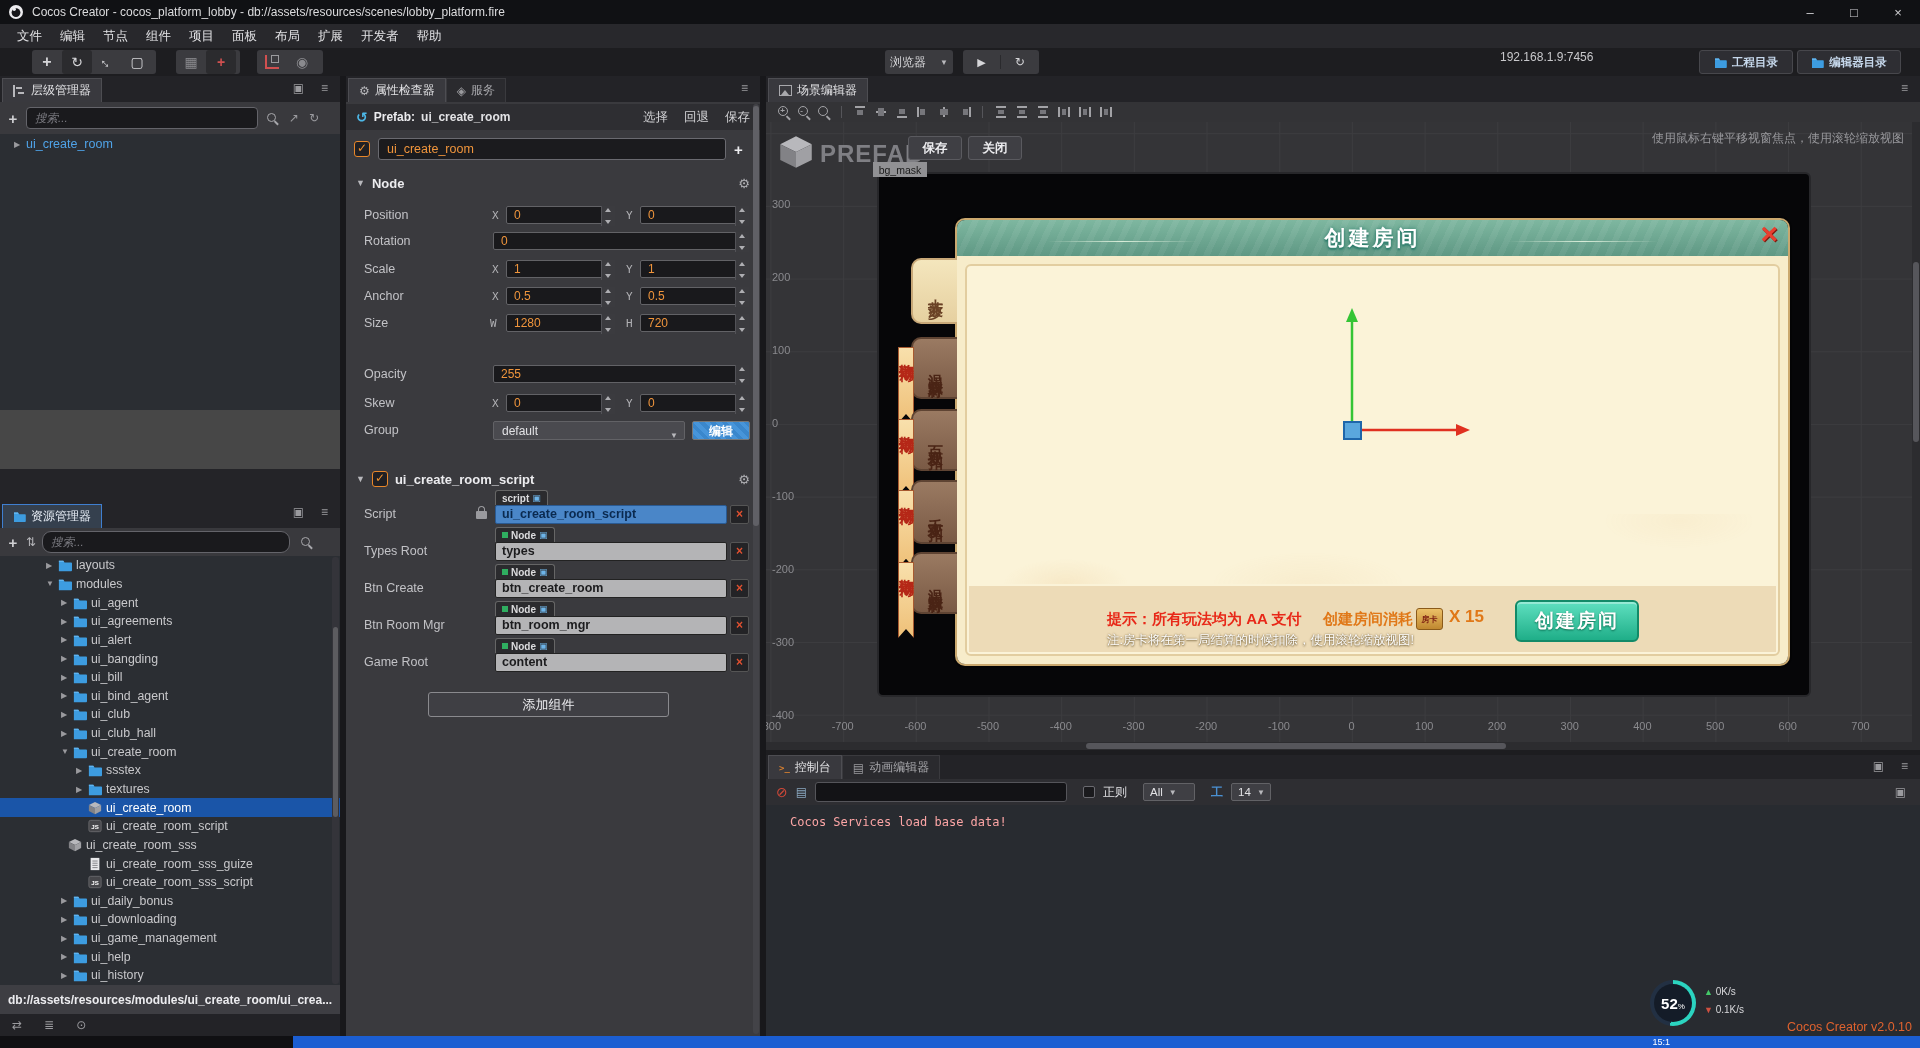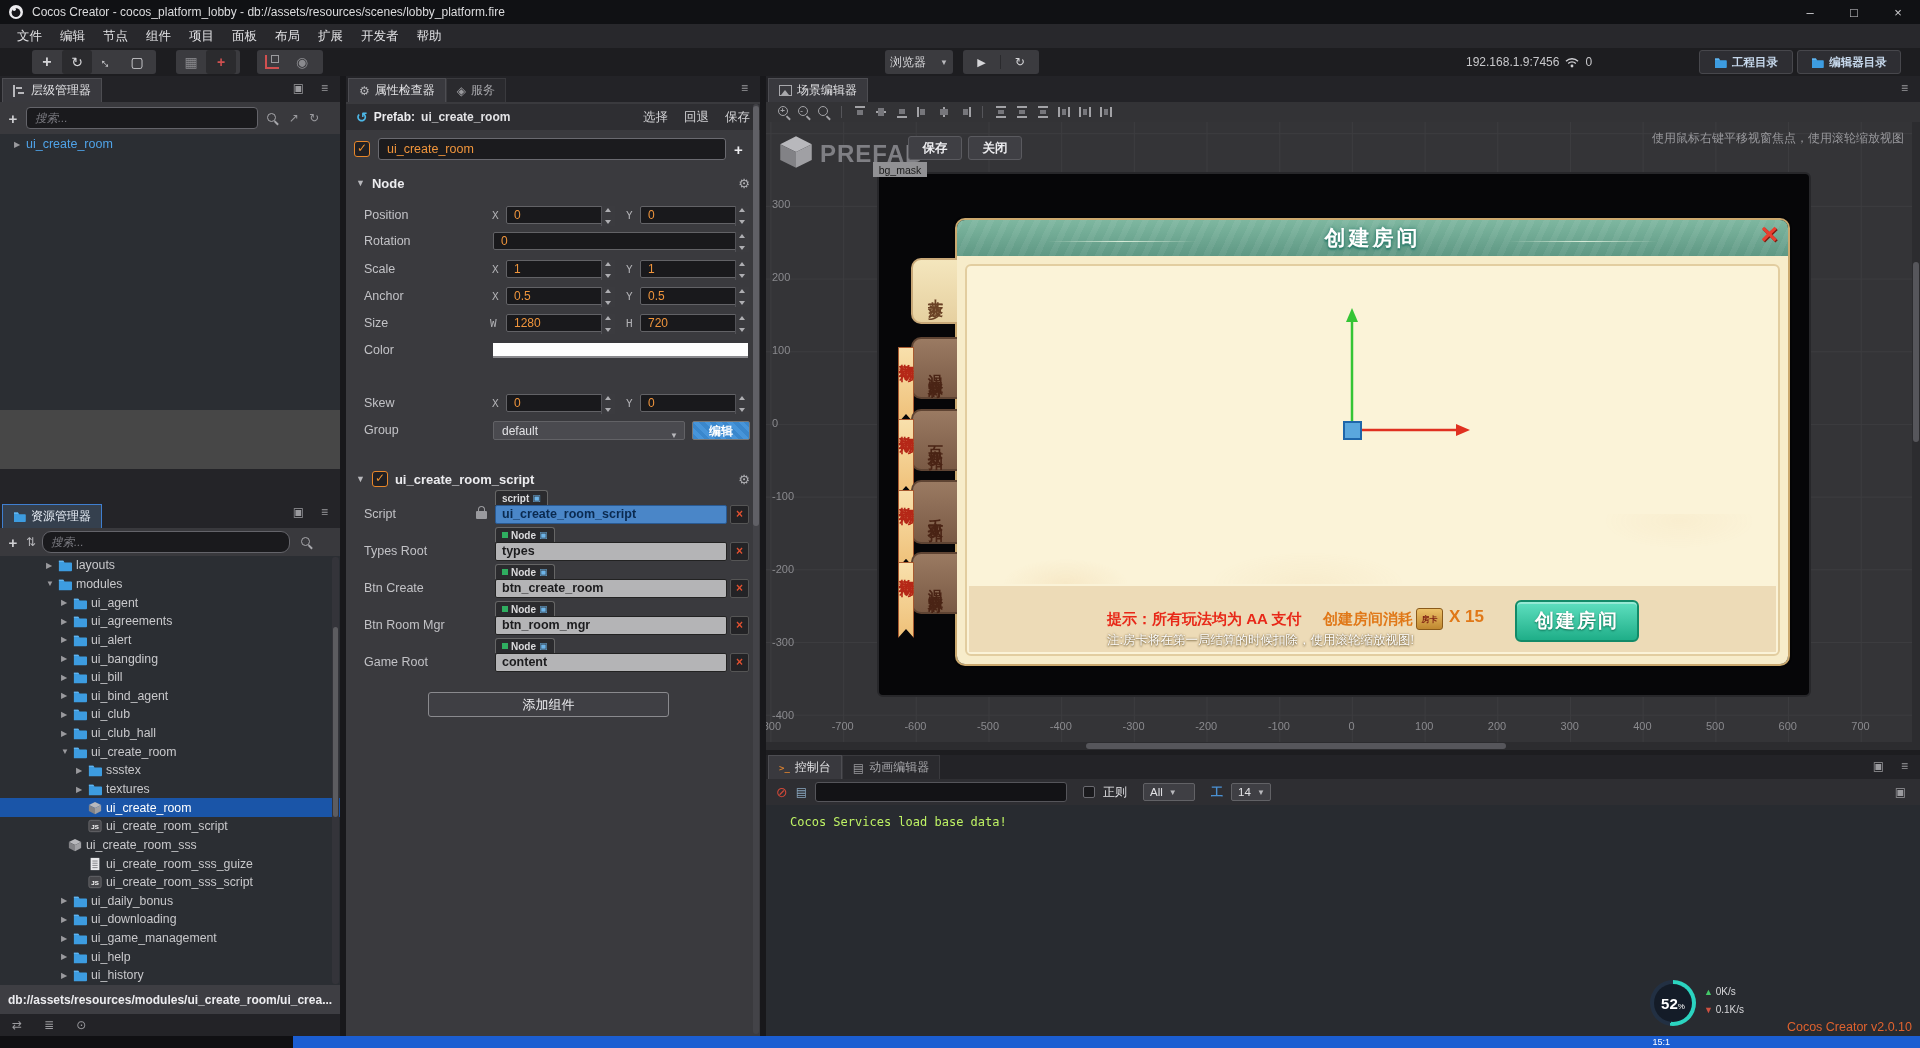--- a/index.html
+++ b/index.html
@@ -232,21 +232,21 @@
        display:flex;align-items:center;padding-left:10px;box-sizing:border-box;gap:8px;}
   .clearico{color:#d04838;font-size:14px;}
   .docico{color:#8aa8c0;font-size:12px;}
   .cinput{width:246px;height:16px;background:#131316;border:1px solid #55555a;border-radius:3px;outline:none;
           color:#ccc;font-size:11px;}
   .ccb{width:12px;height:12px;background:#1a1a1d;border:1px solid #6a6a70;border-radius:2px;box-sizing:border-box;}
   .cdd{height:18px;background:#3f3f44;border:1px solid #626266;border-radius:2px;color:#e2e2e5;font-size:11.5px;
        display:flex;align-items:center;gap:6px;padding:0 6px;box-sizing:border-box;}
   .fontsizeico{color:#4a90d2;font-size:12px;font-weight:bold;}
   .clog{position:absolute;left:0;top:50px;width:1154px;height:231px;}
-  .clogline{position:absolute;left:24px;top:10px;color:#bef264;font-size:12px;
+  .clogline{position:absolute;left:24px;top:10px;color:#fca5a5;font-size:12px;
             font-family:"DejaVu Sans Mono","Liberation Mono",monospace;}
   .gauge{position:absolute;left:884px;top:225px;width:46px;height:46px;border-radius:50%;
          background:conic-gradient(#2bd4c0 0 52%,#223043 52% 100%);z-index:3;}
   .gauge::before{content:"";position:absolute;inset:4px;border-radius:50%;background:#141c28;}
   .gaugetxt{position:absolute;inset:0;display:flex;align-items:center;justify-content:center;
             color:#fff;font-size:15px;font-weight:bold;z-index:2;}
   .gaugetxt .pc{font-size:8px;font-weight:normal;margin-top:6px;}
   .netstats{position:absolute;left:938px;top:228px;z-index:3;font-size:10px;color:#d8d8db;line-height:18px;}
   .uparr{color:#44c868;font-size:9px;}
   .dnarr{color:#d05040;font-size:9px;}
@@ -343,21 +343,21 @@
     </div>
     <div class="ddbtn" style="left:885px;width:68px;">
       <span>浏览器</span>
       <span class="caret">▼</span>
     </div>
     <div class="ddbtn" style="left:963px;width:76px;">
       <span style="font-size:11px;">▶</span>
       <span style="width:1px;height:14px;background:#2a2a2d;"></span>
       <span>↻</span>
     </div>
-    <div class="ipblock" style="left:1466px;">
+    <div class="ipblock" style="left:1500px;flex-direction:column;">
       <span>192.168.1.9:7456</span>
       <svg width="14" height="11" viewBox="0 0 14 11">
         <path d="M1 4.2a8.5 8.5 0 0 1 12 0" fill="none" stroke="#cfcfd3" stroke-width="1.4"></path>
         <path d="M3.2 6.4a5.4 5.4 0 0 1 7.6 0" fill="none" stroke="#cfcfd3" stroke-width="1.4"></path>
         <circle cx="7" cy="9" r="1.4" fill="#cfcfd3"></circle>
       </svg>
       <span>0</span>
     </div>
     <div class="dirbtn" style="left:1699px;width:94px;">
       <svg class="tico" style="width:13px;height:11px;">
@@ -663,25 +663,26 @@
     <div class="prow" style="top:238px;">
       <span class="plabel">Size</span>
       <span class="axl" style="left:144px;">W</span>
       <span class="num" style="left:160px;width:108px;">1280</span>
         <b class="sp" style="left:255px;"></b>
       <span class="axl" style="left:280px;">H</span>
       <span class="num" style="left:294px;width:108px;">720</span>
         <b class="sp" style="left:389px;"></b>
     </div>
 
-    <div class="prow" style="top:265px;">
-      <span class="plabel">Color</span>
-      <span class="swatch"></span>
-    </div>
-
+
+    <div class="prow" style="top:289px;">
+      <span class="plabel">Opacity</span>
+      <span class="num" style="left:147px;width:255px;">255</span>
+        <b class="sp" style="left:389px;"></b>
+    </div>
 
     <div class="prow" style="top:318px;">
       <span class="plabel">Skew</span>
       <span class="axl" style="left:146px;">X</span>
       <span class="num" style="left:160px;width:108px;">0</span>
         <b class="sp" style="left:255px;"></b>
       <span class="axl" style="left:280px;">Y</span>
       <span class="num" style="left:294px;width:108px;">0</span>
         <b class="sp" style="left:389px;"></b>
     </div>

